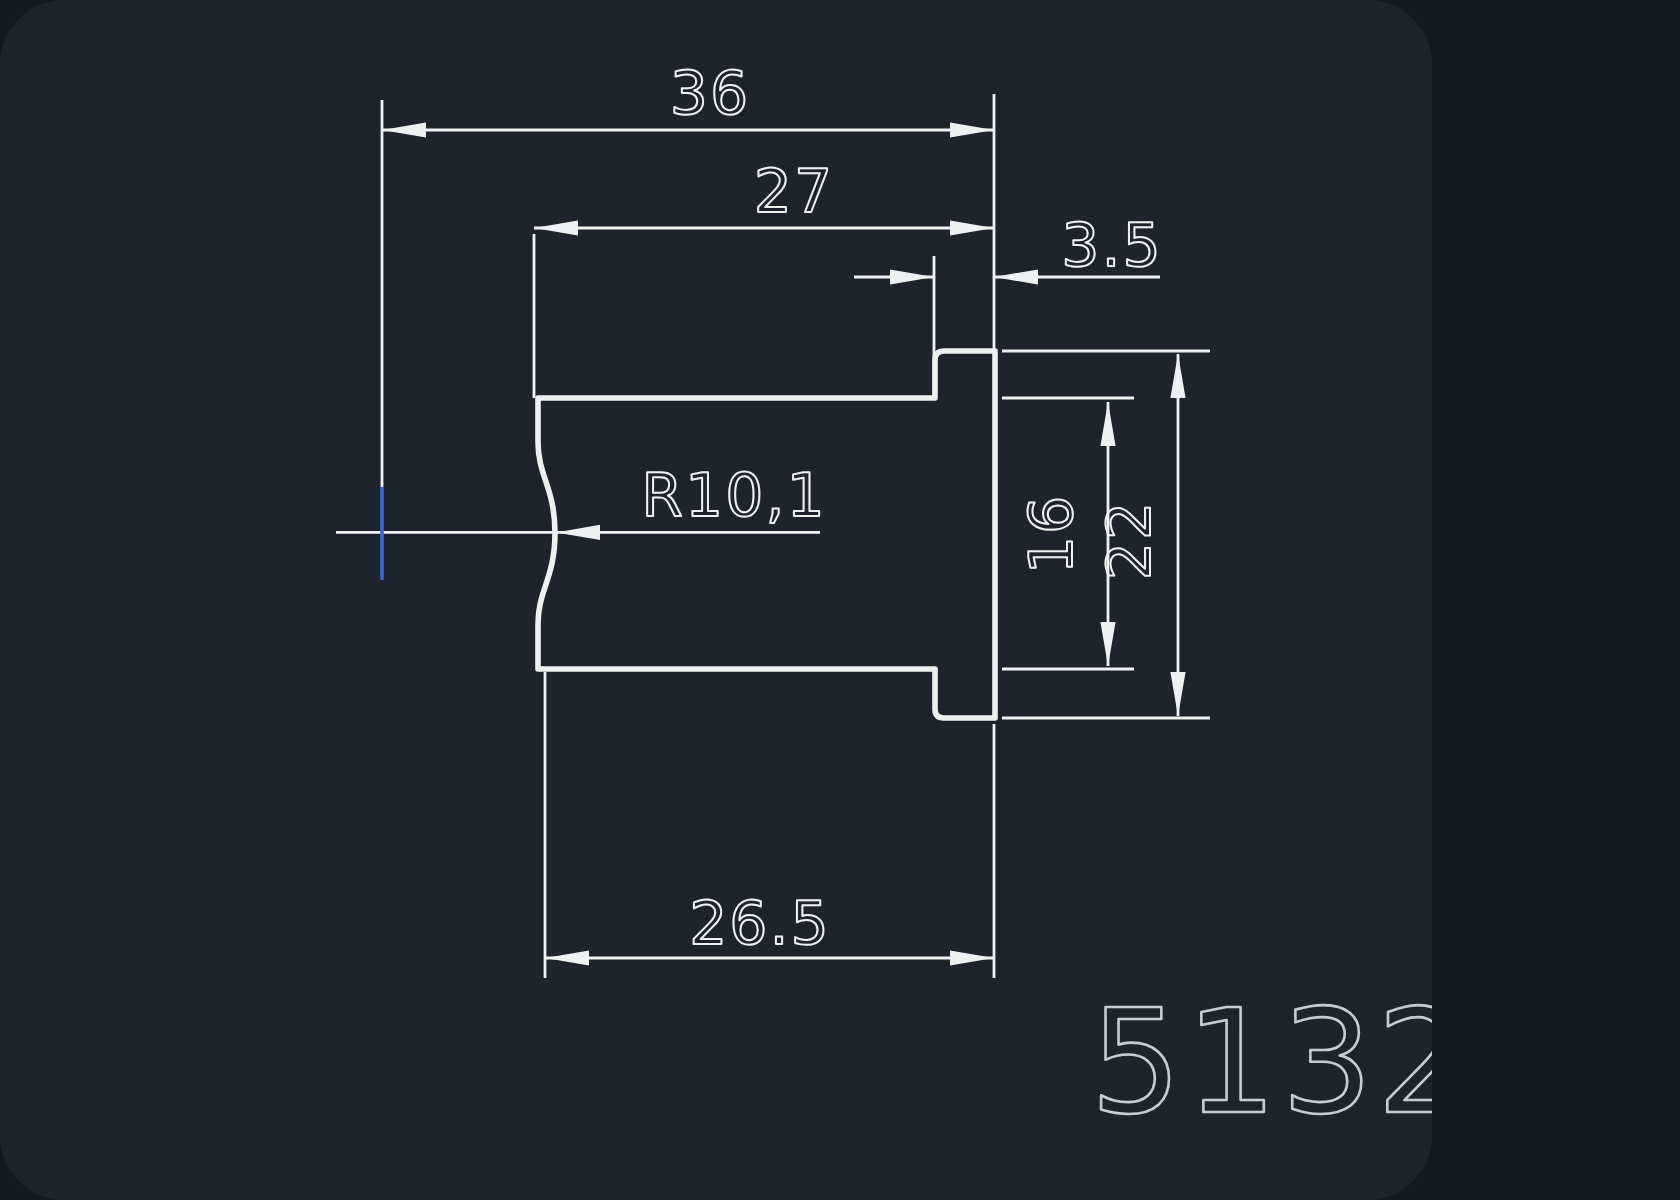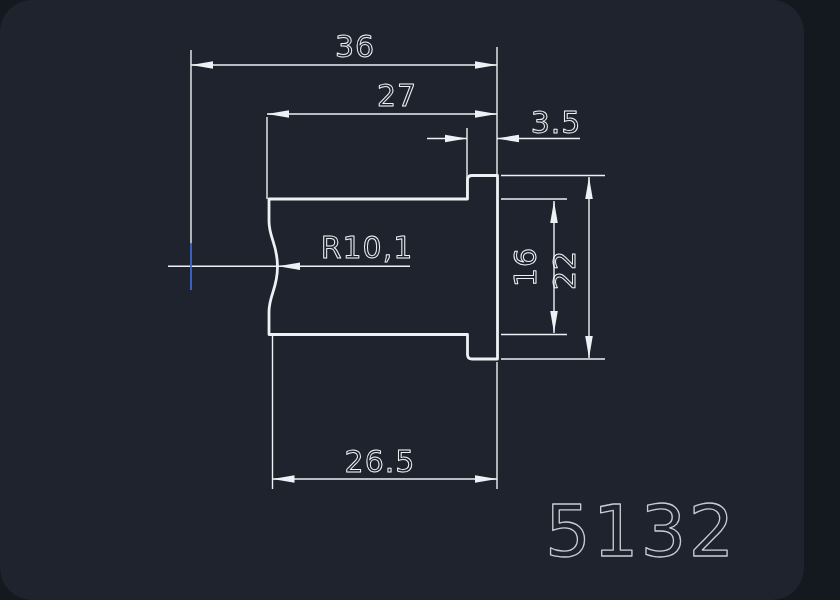--- a/index.html
+++ b/index.html
@@ -3,21 +3,21 @@
 <meta charset="utf-8">
 <style>
   :root{
     --bg:#1e232e;
     --line:#eef1f4;
     --accent:#4066cf;
     --biglabel:#c7ccd3;
   }
   html,body{margin:0;padding:0;background:#14181f;}
   .stage{
-    width:804px;height:600px;
+    width:716px;height:600px;
     background:var(--bg);
     position:relative;overflow:hidden;
     font-family:"DejaVu Sans",sans-serif;
     border-radius:32px;
   }
   svg{display:block;}
   .outline{
     fill:none;stroke:var(--line);stroke-width:2.8;
     stroke-linejoin:round;stroke-linecap:round;
   }

